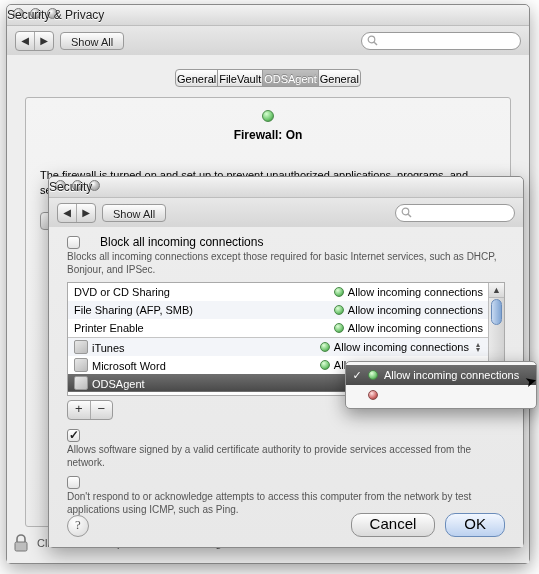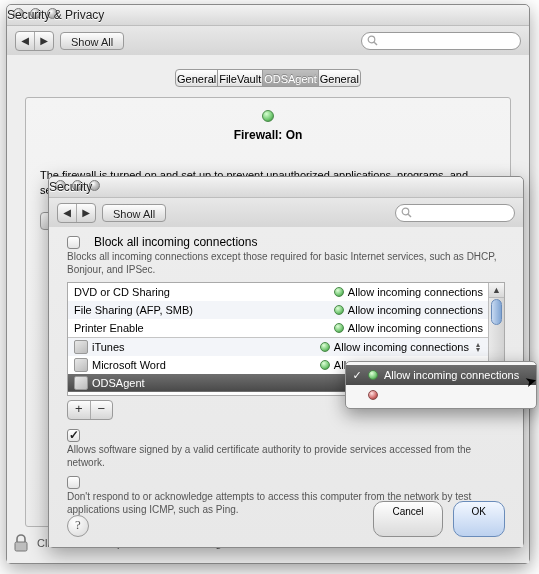--- a/index.html
+++ b/index.html
@@ -228,21 +228,21 @@
     top: 50px;
     left: 0; right: 0; bottom: 0;
     padding: 8px 18px 10px 18px;
     box-sizing: border-box;
     background: linear-gradient(#ededed,#e8e8e8);
   }
 
   .chk-row {
     display: flex;
     align-items: center;
-    gap: 14px;
+    gap: 20px;
     margin-bottom: 2px;
   }
   .chk {
     width: 13px;
     height: 13px;
     border: 1px solid #888;
     border-radius: 3px;
     background: linear-gradient(#fff,#e4e4e4);
     flex: 0 0 auto;
     margin-top: 1px;
@@ -321,21 +321,21 @@
     box-sizing: border-box;
   }
   .list-inner .row.alt { background: #f3f5f9; }
   .list-inner .row.sel {
     background: linear-gradient(#6f6f6f,#4a4a4a);
     color: #fff;
   }
   .list-inner .row .name {
     flex: 1;
     display: flex;
-    align-items: center;
+    align-items: flex-end;
     gap: 4px;
     overflow: hidden;
     white-space: nowrap;
   }
   .list-inner .row .status {
     display: flex;
     align-items: center;
     gap: 4px;
     font-size: 11px;
   }
@@ -402,22 +402,22 @@
     bottom: 10px;
     display: flex;
     gap: 10px;
     align-items: center;
   }
   .push-btn {
     border: 1px solid #8f8f8f;
     background: linear-gradient(#fefefe,#dadada);
     border-radius: 10px;
     padding: 2px 18px;
-    font-size: 10px;
-    height: 36px;
+    font-size: 15px;
+    height: 24px;
     line-height: 15px;
     box-sizing: border-box;
   }
   .push-btn.default {
     background: linear-gradient(#f2f7ff,#bcd1ef);
     border-color: #6a8cba;
   }
 
   .help-corner {
     position: absolute;

